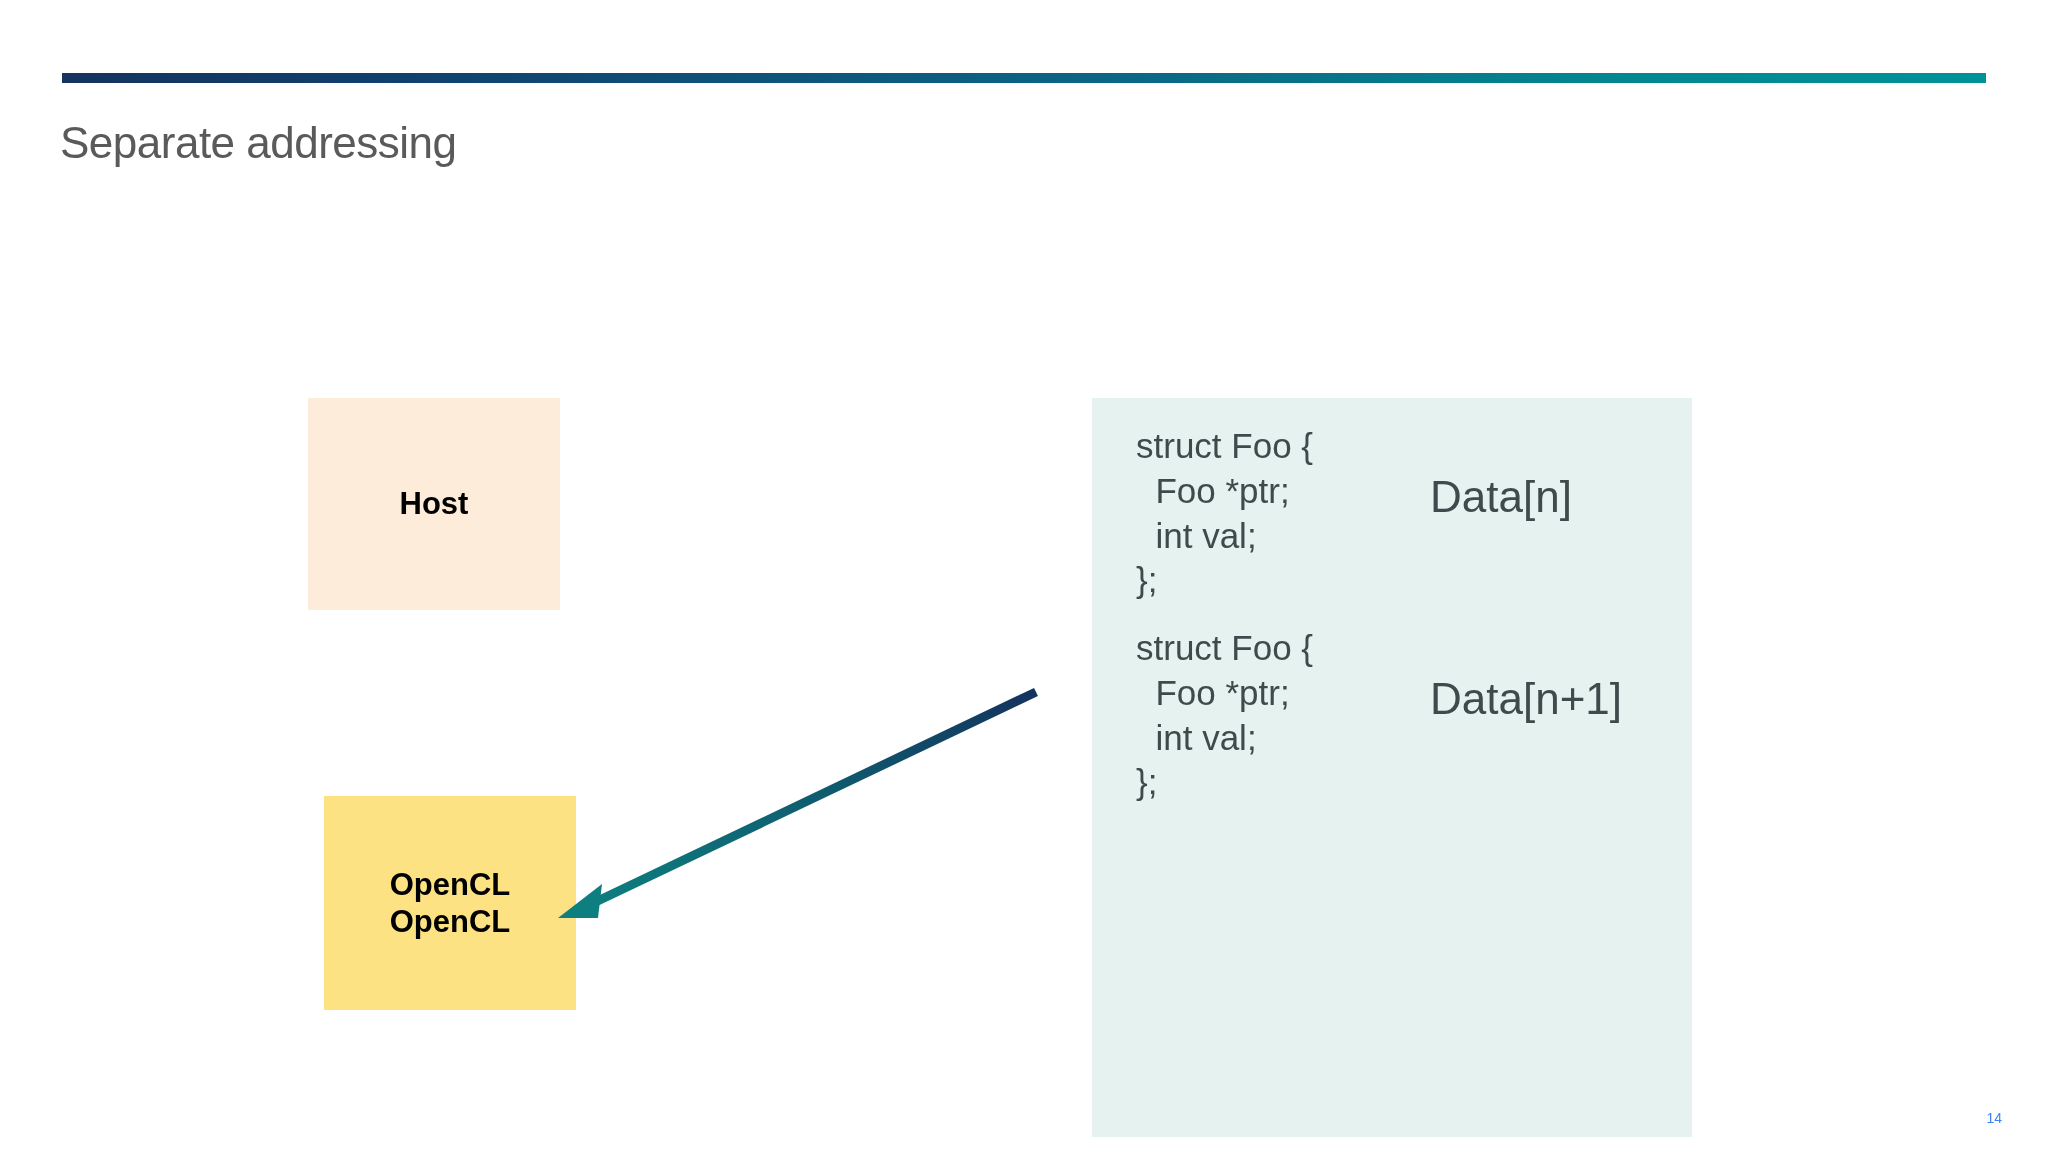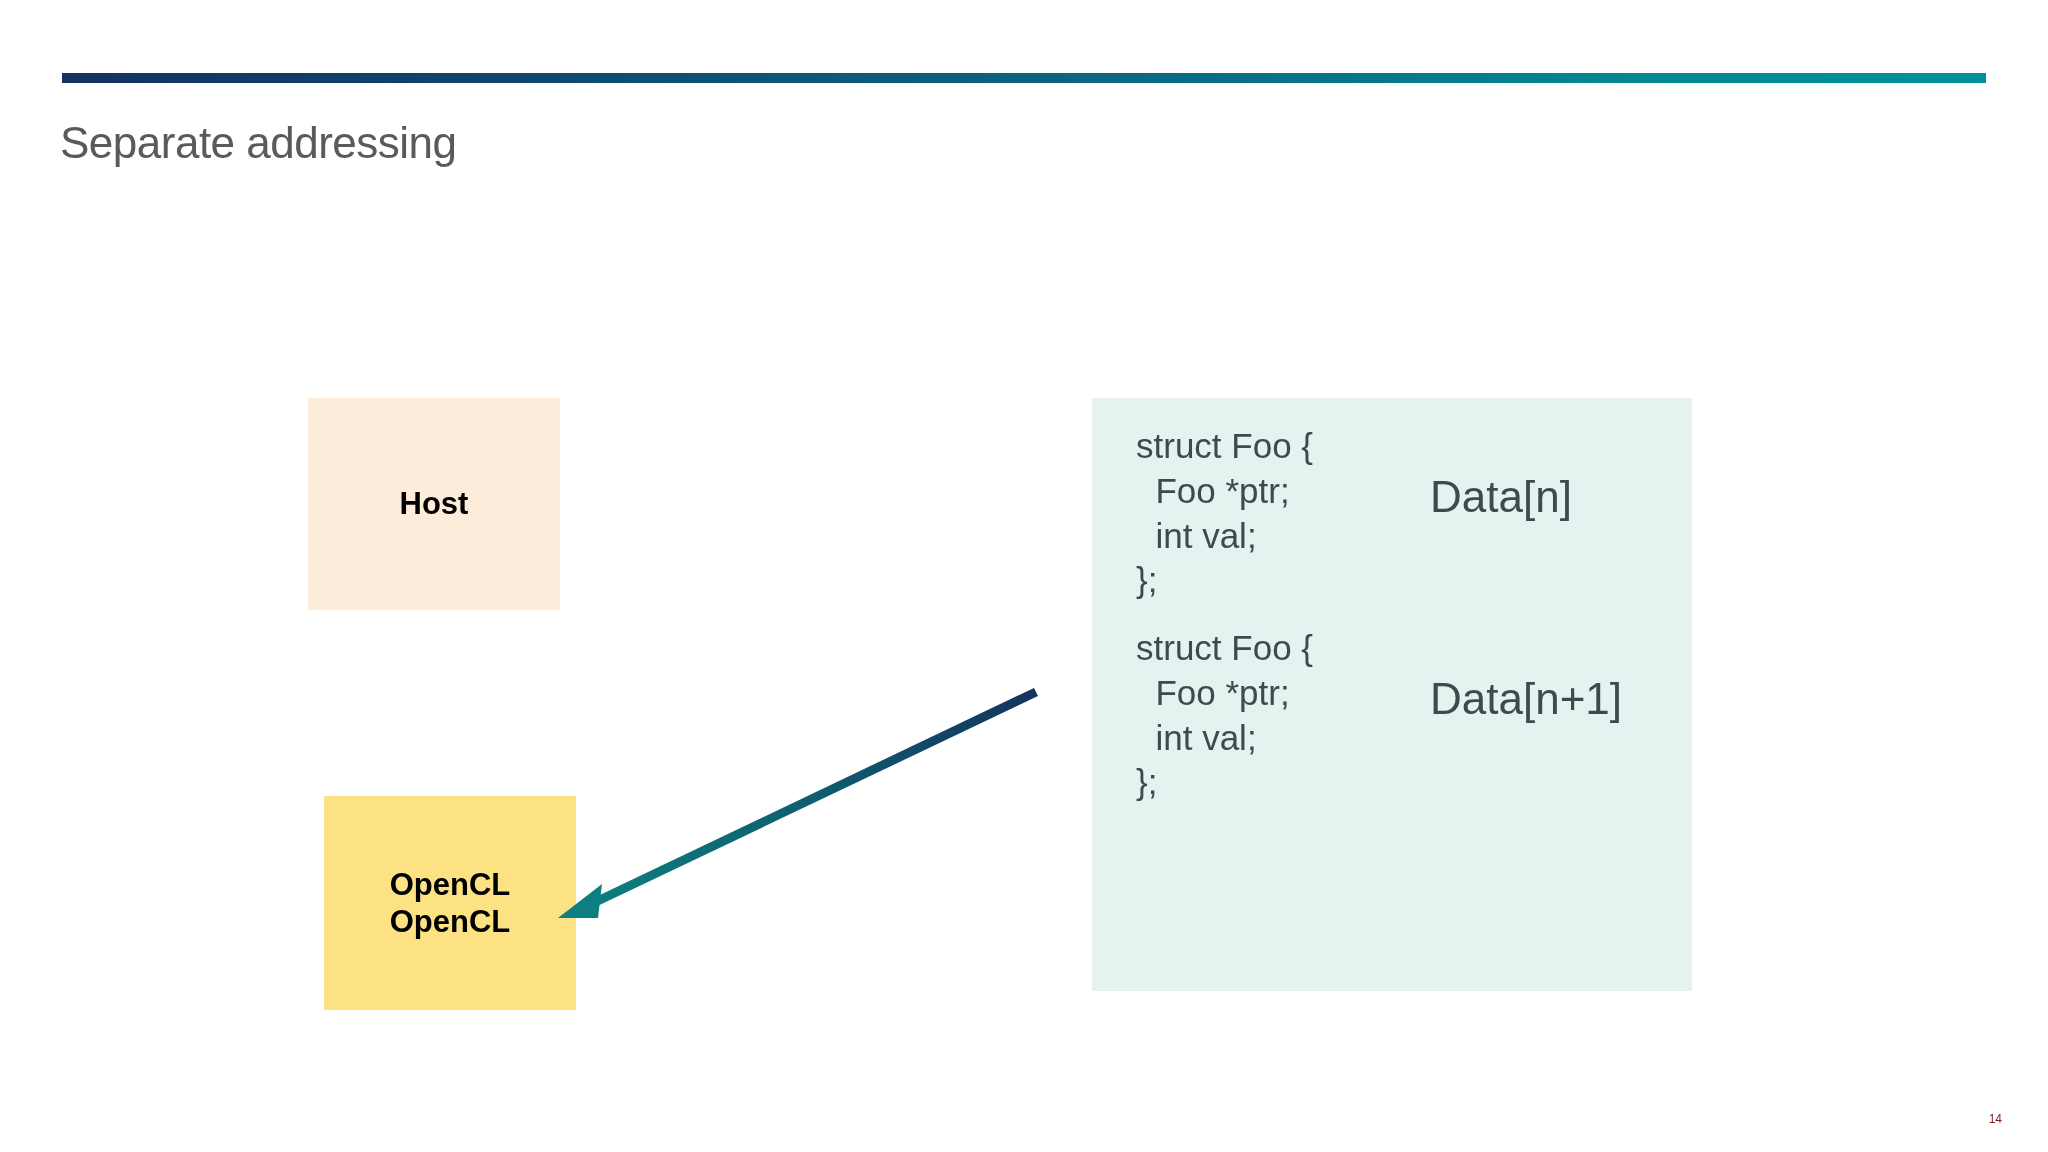--- a/index.html
+++ b/index.html
@@ -101,21 +101,21 @@
     height: 260px;
     overflow: visible;
   }
 
   
   #struct-panel {
     position: absolute;
     left: 1092px;
     top: 398px;
     width: 600px;
-    height: 593px;
+    height: 739px;
     background: #e6f2f0;
   }
   .struct-group {
     position: absolute;
     left: 44px;
     display: flex;
     align-items: flex-start;
   }
   #struct-group-0 { top: 26px; }
   #struct-group-1 { top: 228px; }
@@ -132,22 +132,22 @@
     white-space: nowrap;
     margin-left: 44px;
     margin-top: 48px;
   }
 
   
   #page-number {
     position: absolute;
     right: 46px;
     bottom: 26px;
-    font-size: 12px;
-    color: #7f1d1d;
+    font-size: 14px;
+    color: #3b82f6;
   }
 </style>
 </head>
 <body>
 
 <div id="slide">
 
   <div id="accent-bar"></div>
 
   <div id="page-title">Separate addressing</div>

